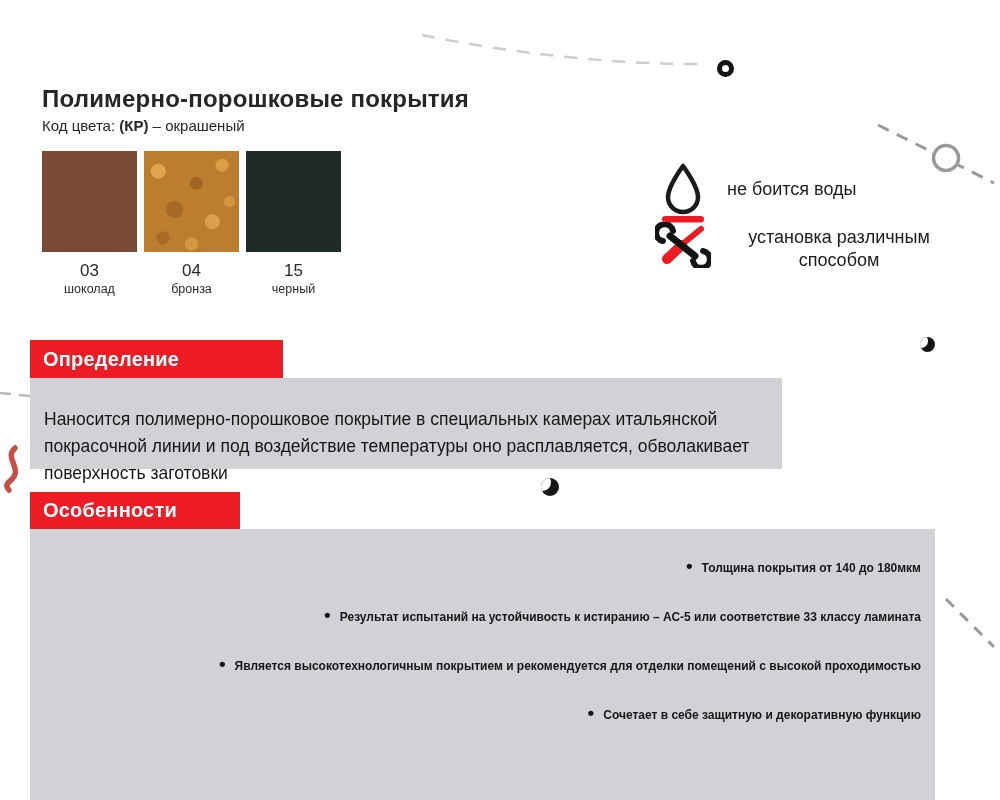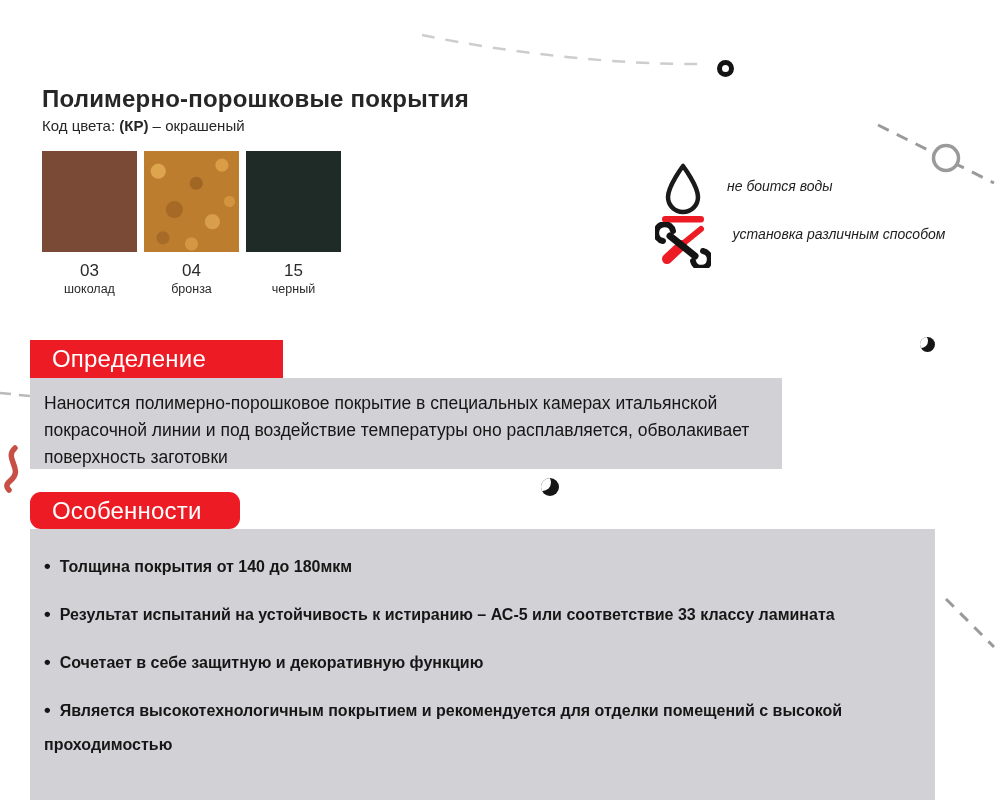--- a/index.html
+++ b/index.html
@@ -29,35 +29,35 @@
       radial-gradient(circle at 82% 14%, rgba(255,195,95,.45) 0 6px, transparent 7px),
       radial-gradient(circle at 32% 58%, rgba(125,72,22,.36) 0 8px, transparent 9px),
       radial-gradient(circle at 72% 70%, rgba(255,205,115,.42) 0 7px, transparent 8px),
       radial-gradient(circle at 20% 86%, rgba(120,70,25,.32) 0 6px, transparent 7px),
       radial-gradient(circle at 90% 50%, rgba(255,190,90,.35) 0 5px, transparent 6px),
       radial-gradient(circle at 50% 92%, rgba(255,200,100,.35) 0 6px, transparent 7px);
   }
   .swatch-code{margin-top:9px;font-size:17px;font-weight:500;color:#2a2a2a;}
   .swatch-name{margin-top:1px;font-size:12.5px;font-weight:500;color:#2a2a2a;line-height:1.15;}
   
-  .perk-label{position:absolute;font-size:14px;font-weight:500;color:#1d1d1d;line-height:1.25;font-style:italic;}
+  .perk-label{position:absolute;font-size:18px;font-weight:500;color:#1d1d1d;line-height:1.25;}
   .perk1-label{left:727px;top:153px;}
   .perk2-label{left:714px;top:201px;width:250px;text-align:center;}
   .icon-abs{position:absolute;}
   
   .section-header{
-    position:absolute;background:var(--accent);color:#fff;font-size:24px;font-weight:400;
-    padding-left:22px;display:flex;align-items:center;letter-spacing:.2px;
+    position:absolute;background:var(--accent);color:#fff;font-size:20px;font-weight:700;
+    padding-left:13px;display:flex;align-items:center;letter-spacing:.2px;
   }
   .def-header{left:30px;top:315px;width:253px;height:38px;}
-  .feat-header{left:30px;top:467px;width:210px;height:37px;border-radius:11px;}
+  .feat-header{left:30px;top:467px;width:210px;height:37px;}
   .panel{position:absolute;background:var(--panel);color:#161616;}
-  .def-panel{left:30px;top:353px;width:752px;height:91px;padding:12px 14px;font-size:17.5px;font-weight:500;line-height:27px;}
+  .def-panel{left:30px;top:353px;width:752px;height:91px;padding:28px 14px;font-size:17.5px;font-weight:500;line-height:27px;}
   .feat-panel{left:30px;top:504px;width:905px;height:273px;padding:20px 14px 0 14px;}
-  .bullet{font-size:16px;font-weight:700;line-height:34px;margin:0 0 13px 0;}
+  .bullet{font-size:12px;font-weight:700;line-height:34px;margin:0 0 13px 0;text-align:right;}
   .bullet::before{content:"\2022";font-size:19px;margin-right:9px;}
   
   .donut{position:absolute;left:717px;top:35px;width:17px;height:17px;border:5px solid #141414;border-radius:50%;background:#fff;}
   .crescent{position:absolute;border-radius:50%;background:#161616;overflow:hidden;}
   .crescent::after{content:"";position:absolute;background:#fff;border-radius:50%;}
   .crescent-1{left:920px;top:312px;width:15px;height:15px;}
   .crescent-1::after{left:-6px;top:-3px;width:14px;height:14px;}
   .crescent-2{left:541px;top:453px;width:18px;height:18px;}
   .crescent-2::after{left:-7px;top:-4px;width:17px;height:17px;}
 </style>
@@ -127,17 +127,17 @@
   </svg>
   <span class="perk-label perk2-label">установка различным способом</span>
 
   <div class="section-header def-header">Определение</div>
   <div class="panel def-panel">Наносится полимерно-порошковое покрытие в специальных камерах итальянской покрасочной линии и под воздействие температуры оно расплавляется, обволакивает поверхность заготовки</div>
 
   <div class="section-header feat-header">Особенности</div>
   <div class="panel feat-panel">
     <p class="bullet">Толщина покрытия от 140 до 180мкм</p>
     <p class="bullet">Результат испытаний на устойчивость к истиранию – АС-5 или соответствие 33 классу ламината</p>
+    <p class="bullet">Является высокотехнологичным покрытием и рекомендуется для отделки помещений с высокой проходимостью</p>
     <p class="bullet">Сочетает в себе защитную и декоративную функцию</p>
-    <p class="bullet">Является высокотехнологичным покрытием и рекомендуется для отделки помещений с высокой проходимостью</p>
   </div>
 
 </div>
 
 </body></html>

